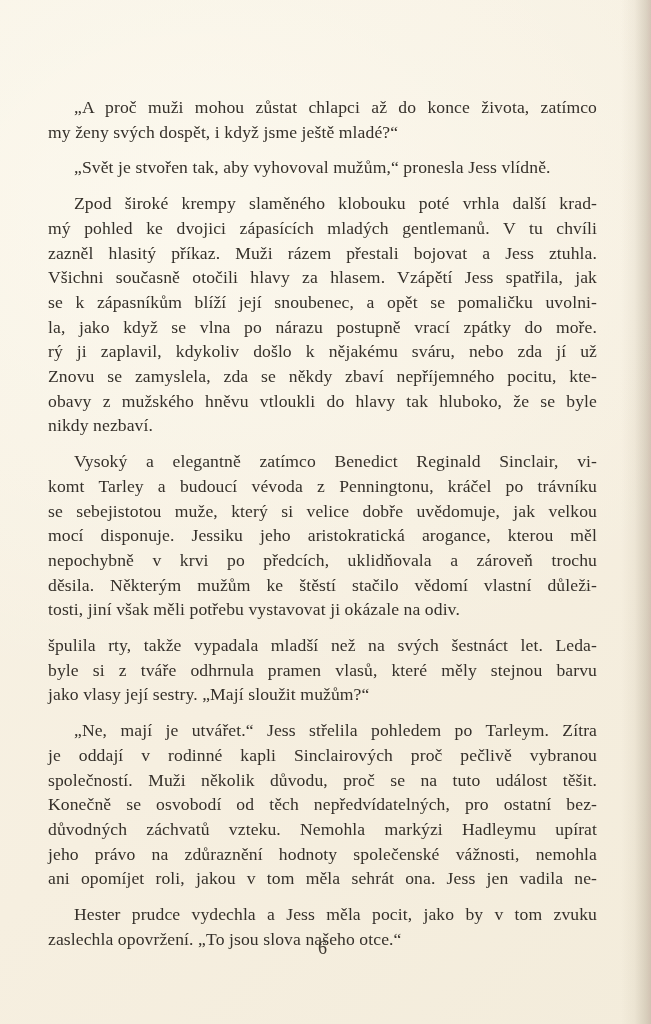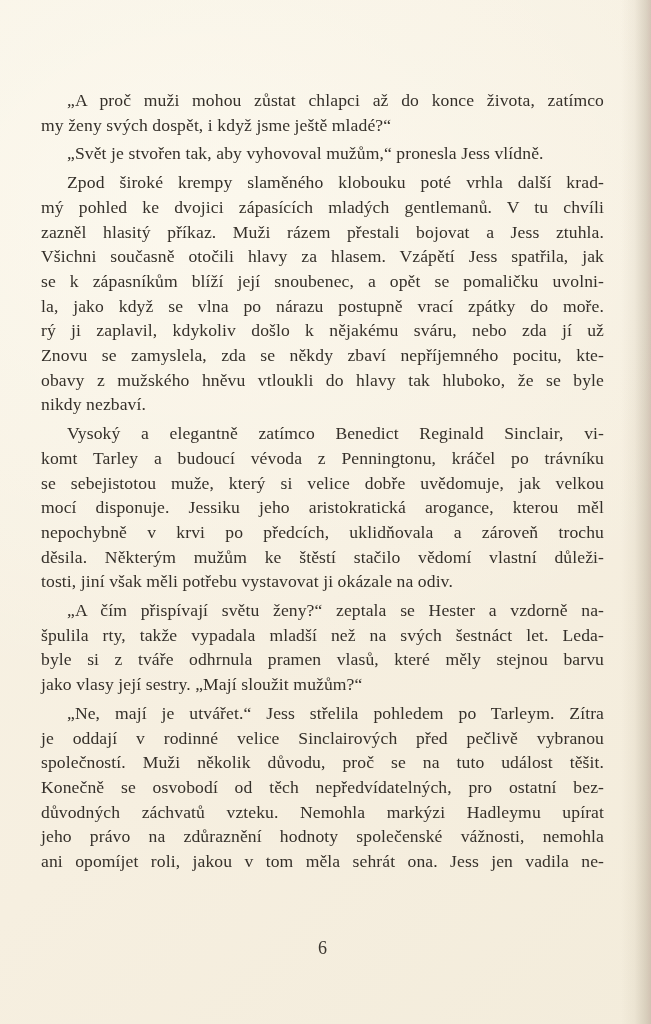--- a/index.html
+++ b/index.html
@@ -37,21 +37,21 @@
   .text-block {
     position: absolute;
     left: 37px;
     top: 84px;
     width: 571px;
     color: #35302a;
     font-size: 17.6px;
     line-height: 24.7px;
     letter-spacing: 0.1px;
   }
-  .para { margin: 4px; }
+  .para { margin: 11px; }
   .line {
     text-align: justify;
     text-align-last: justify;
     white-space: normal;
   }
   .line.first { text-indent: 26px; }
   .line.last { text-align-last: left; }
   .page-number {
     position: absolute;
     left: 37px;
@@ -89,30 +89,33 @@
       <div class="para">
         <div class="line first">Vysoký a elegantně zatímco Benedict Reginald Sinclair, vi-</div>
         <div class="line">komt Tarley a budoucí vévoda z Penningtonu, kráčel po trávníku</div>
         <div class="line">se sebejistotou muže, který si velice dobře uvědomuje, jak velkou</div>
         <div class="line">mocí disponuje. Jessiku jeho aristokratická arogance, kterou měl</div>
         <div class="line">nepochybně v krvi po předcích, uklidňovala a zároveň trochu</div>
         <div class="line">děsila. Některým mužům ke štěstí stačilo vědomí vlastní důleži-</div>
         <div class="line last">tosti, jiní však měli potřebu vystavovat ji okázale na odiv.</div>
       </div>
       <div class="para">
-        <div class="line first">„A čím přispívají světu ženy?“ zeptala se Hester a vzdorně na-</div>
         <div class="line">špulila rty, takže vypadala mladší než na svých šestnáct let. Leda-</div>
         <div class="line">byle si z tváře odhrnula pramen vlasů, které měly stejnou barvu</div>
         <div class="line last">jako vlasy její sestry. „Mají sloužit mužům?“</div>
       </div>
       <div class="para">
         <div class="line first">„Ne, mají je utvářet.“ Jess střelila pohledem po Tarleym. Zítra</div>
-        <div class="line">je oddají v rodinné velice Sinclairových před pečlivě vybranou</div>
+        <div class="line">je oddají v rodinné kapli Sinclairových proč pečlivě vybranou</div>
         <div class="line">společností. Muži několik důvodu, proč se na tuto událost těšit.</div>
         <div class="line">Konečně se osvobodí od těch nepředvídatelných, pro ostatní bez-</div>
         <div class="line">důvodných záchvatů vzteku. Nemohla markýzi Hadleymu upírat</div>
         <div class="line">jeho právo na zdůraznění hodnoty společenské vážnosti, nemohla</div>
         <div class="line">ani opomíjet roli, jakou v tom měla sehrát ona. Jess jen vadila ne-</div>
+      </div>
+      <div class="para">
+        <div class="line first">Hester prudce vydechla a Jess měla pocit, jako by v tom zvuku</div>
+        <div class="line last">zaslechla opovržení. „To jsou slova našeho otce.“</div>
       </div>
     </div>
   <div class="page-number">6</div>
   <div class="edge-shadow"></div>
 </div>
 
 </body></html>

